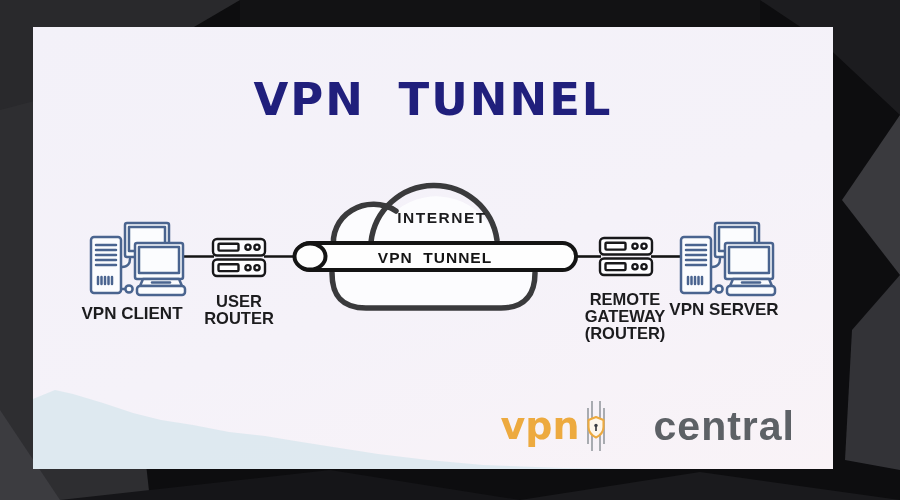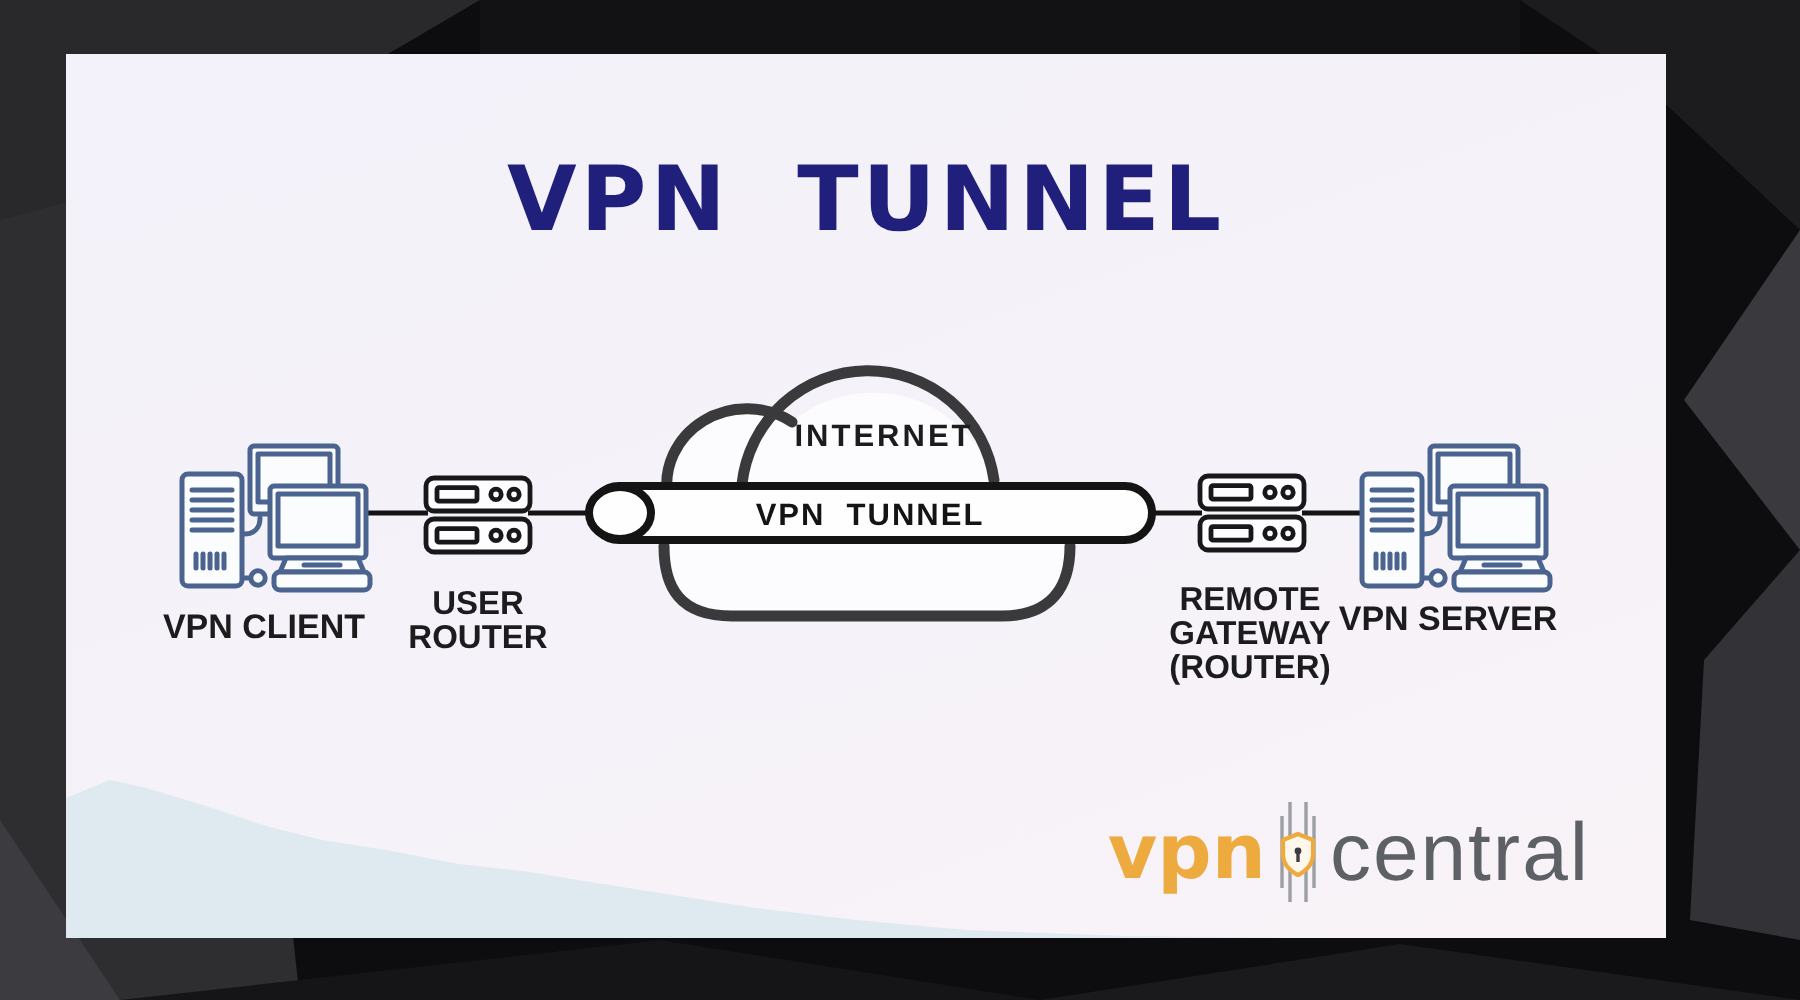--- a/index.html
+++ b/index.html
@@ -25,22 +25,23 @@
     position:absolute;right:38px;top:372px;
     display:flex;align-items:center;gap:2px;text-align:right;
   }
   .logo-vpn{
     font-family:"DejaVu Sans", sans-serif;
     font-size:38px;font-weight:700;color:#edaa3f;letter-spacing:0;
     line-height:1;
   }
   .logo-central{
     font-family:"Liberation Sans", sans-serif;
-    font-size:41px;font-weight:400;color:#5d6166;letter-spacing:1px;
+    font-size:41px;font-weight:700;color:#5d6166;letter-spacing:1px;
     line-height:1;
+    margin-left:42px;
   }
   .logo-icon{width:26px;height:54px;margin:0 1px;}
   svg text{font-family:"Liberation Sans", sans-serif;}
 </style>
 </head>
 <body>
 
 <svg id="frame-svg" viewBox="0 0 900 500" aria-hidden="true">
   <rect x="0" y="0" width="900" height="500" fill="#0d0d0f"></rect>
   <polygon points="0,0 95,0 150,500 0,500" fill="#2e2e31"></polygon>

